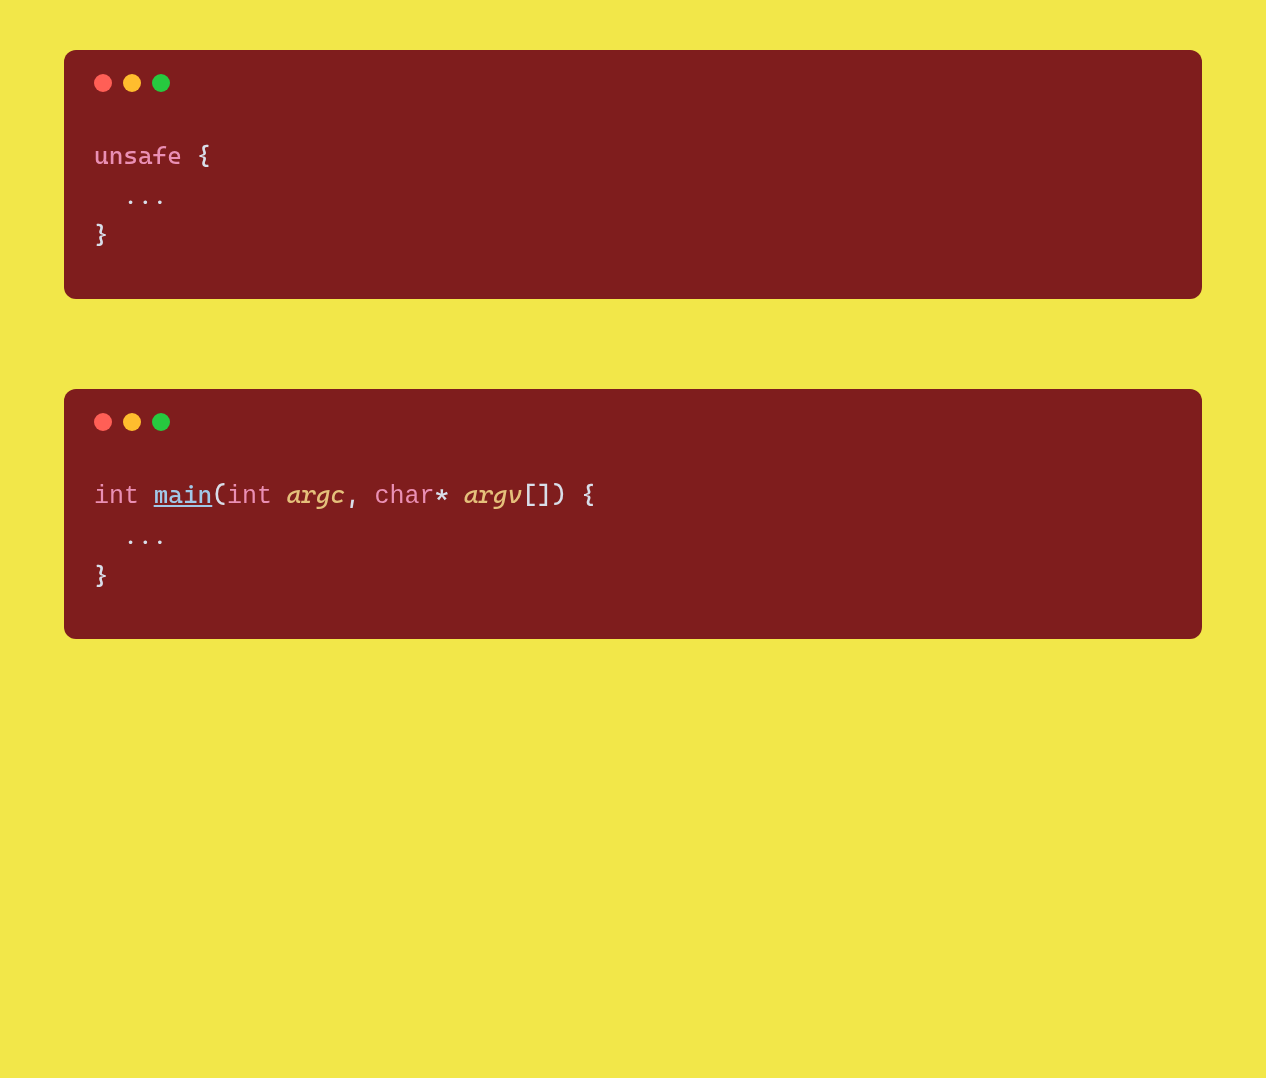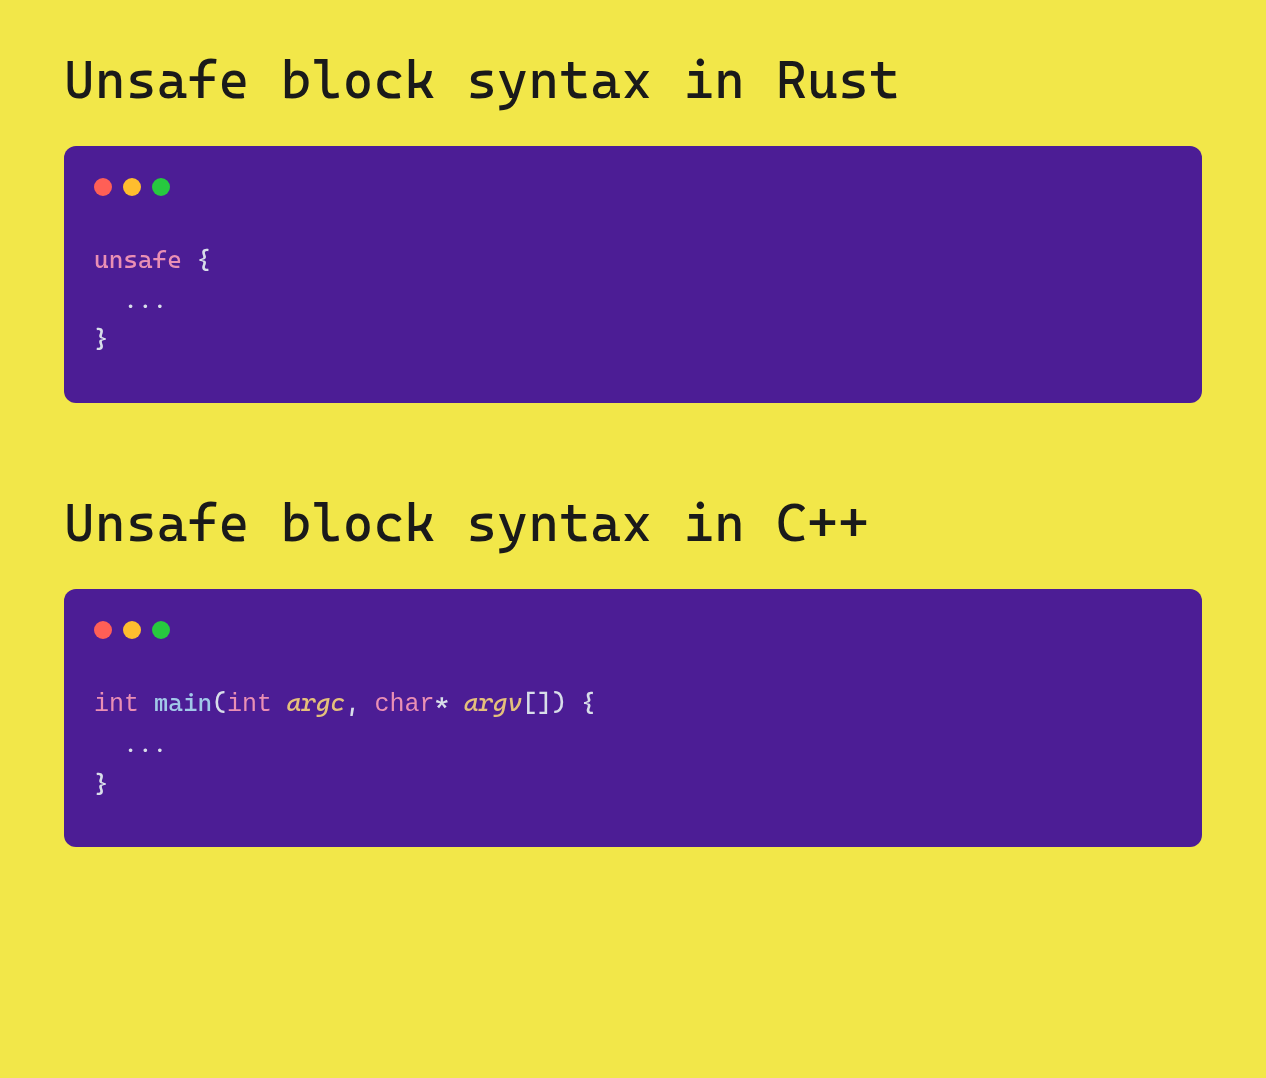--- a/index.html
+++ b/index.html
@@ -18,23 +18,23 @@
       margin-bottom: 90px;
     }
     .title {
       font-size: 52px;
       font-weight: 400;
       color: #1a1a1a;
       margin-bottom: 36px;
       letter-spacing: 0.5px;
     }
     .code-window {
-      background: #4c1d95;
+      background: #7f1d1d;
       border-radius: 12px;
-      padding: 32px 30px 44px 30px;
+      padding: 24px 30px 44px 30px;
     }
     .traffic-lights {
       display: flex;
       gap: 11px;
       margin-bottom: 44px;
     }
     .traffic-light {
       width: 18px;
       height: 18px;
       border-radius: 50%;
@@ -43,44 +43,42 @@
     .traffic-yellow { background: #ffbd2e; }
     .traffic-green { background: #27c93f; }
     .code {
       font-size: 25px;
       line-height: 1.58;
       white-space: pre;
       color: #d8dee9;
     }
     .tok-keyword { color: #ea8fb4; }
     .tok-type { color: #ea8fb4; font-family: Liberation Mono, monospace; }
-    .tok-func { color: #a1c8e8; }
+    .tok-func { color: #a1c8e8; text-decoration: underline; }
     .tok-param { color: #e5c07b; font-style: italic; }
     .tok-punct { color: #d8dee9; }
     .tok-text { color: #d8dee9; }
   </style>
 </head>
 <body>
 
 <div id="root">
     <div class="section">
-      <h2 class="title">Unsafe block syntax in Rust</h2>
       <div class="code-window">
         <div class="traffic-lights">
           <span class="traffic-light traffic-red"></span>
           <span class="traffic-light traffic-yellow"></span>
           <span class="traffic-light traffic-green"></span>
         </div>
         <div class="code"><span class="tok-keyword">unsafe</span><span class="tok-punct"> {</span><span class="tok-text">
   ...</span><span class="tok-punct">
 }</span></div>
       </div>
     </div>
     <div class="section">
-      <h2 class="title">Unsafe block syntax in C++</h2>
       <div class="code-window">
         <div class="traffic-lights">
           <span class="traffic-light traffic-red"></span>
           <span class="traffic-light traffic-yellow"></span>
           <span class="traffic-light traffic-green"></span>
         </div>
         <div class="code"><span class="tok-type">int</span><span class="tok-text"> </span><span class="tok-func">main</span><span class="tok-punct">(</span><span class="tok-type">int</span><span class="tok-text"> </span><span class="tok-param">argc</span><span class="tok-punct">, </span><span class="tok-type">char</span><span class="tok-punct">* </span><span class="tok-param">argv</span><span class="tok-punct">[]) {</span><span class="tok-text">
   ...</span><span class="tok-punct">
 }</span></div>
       </div>

